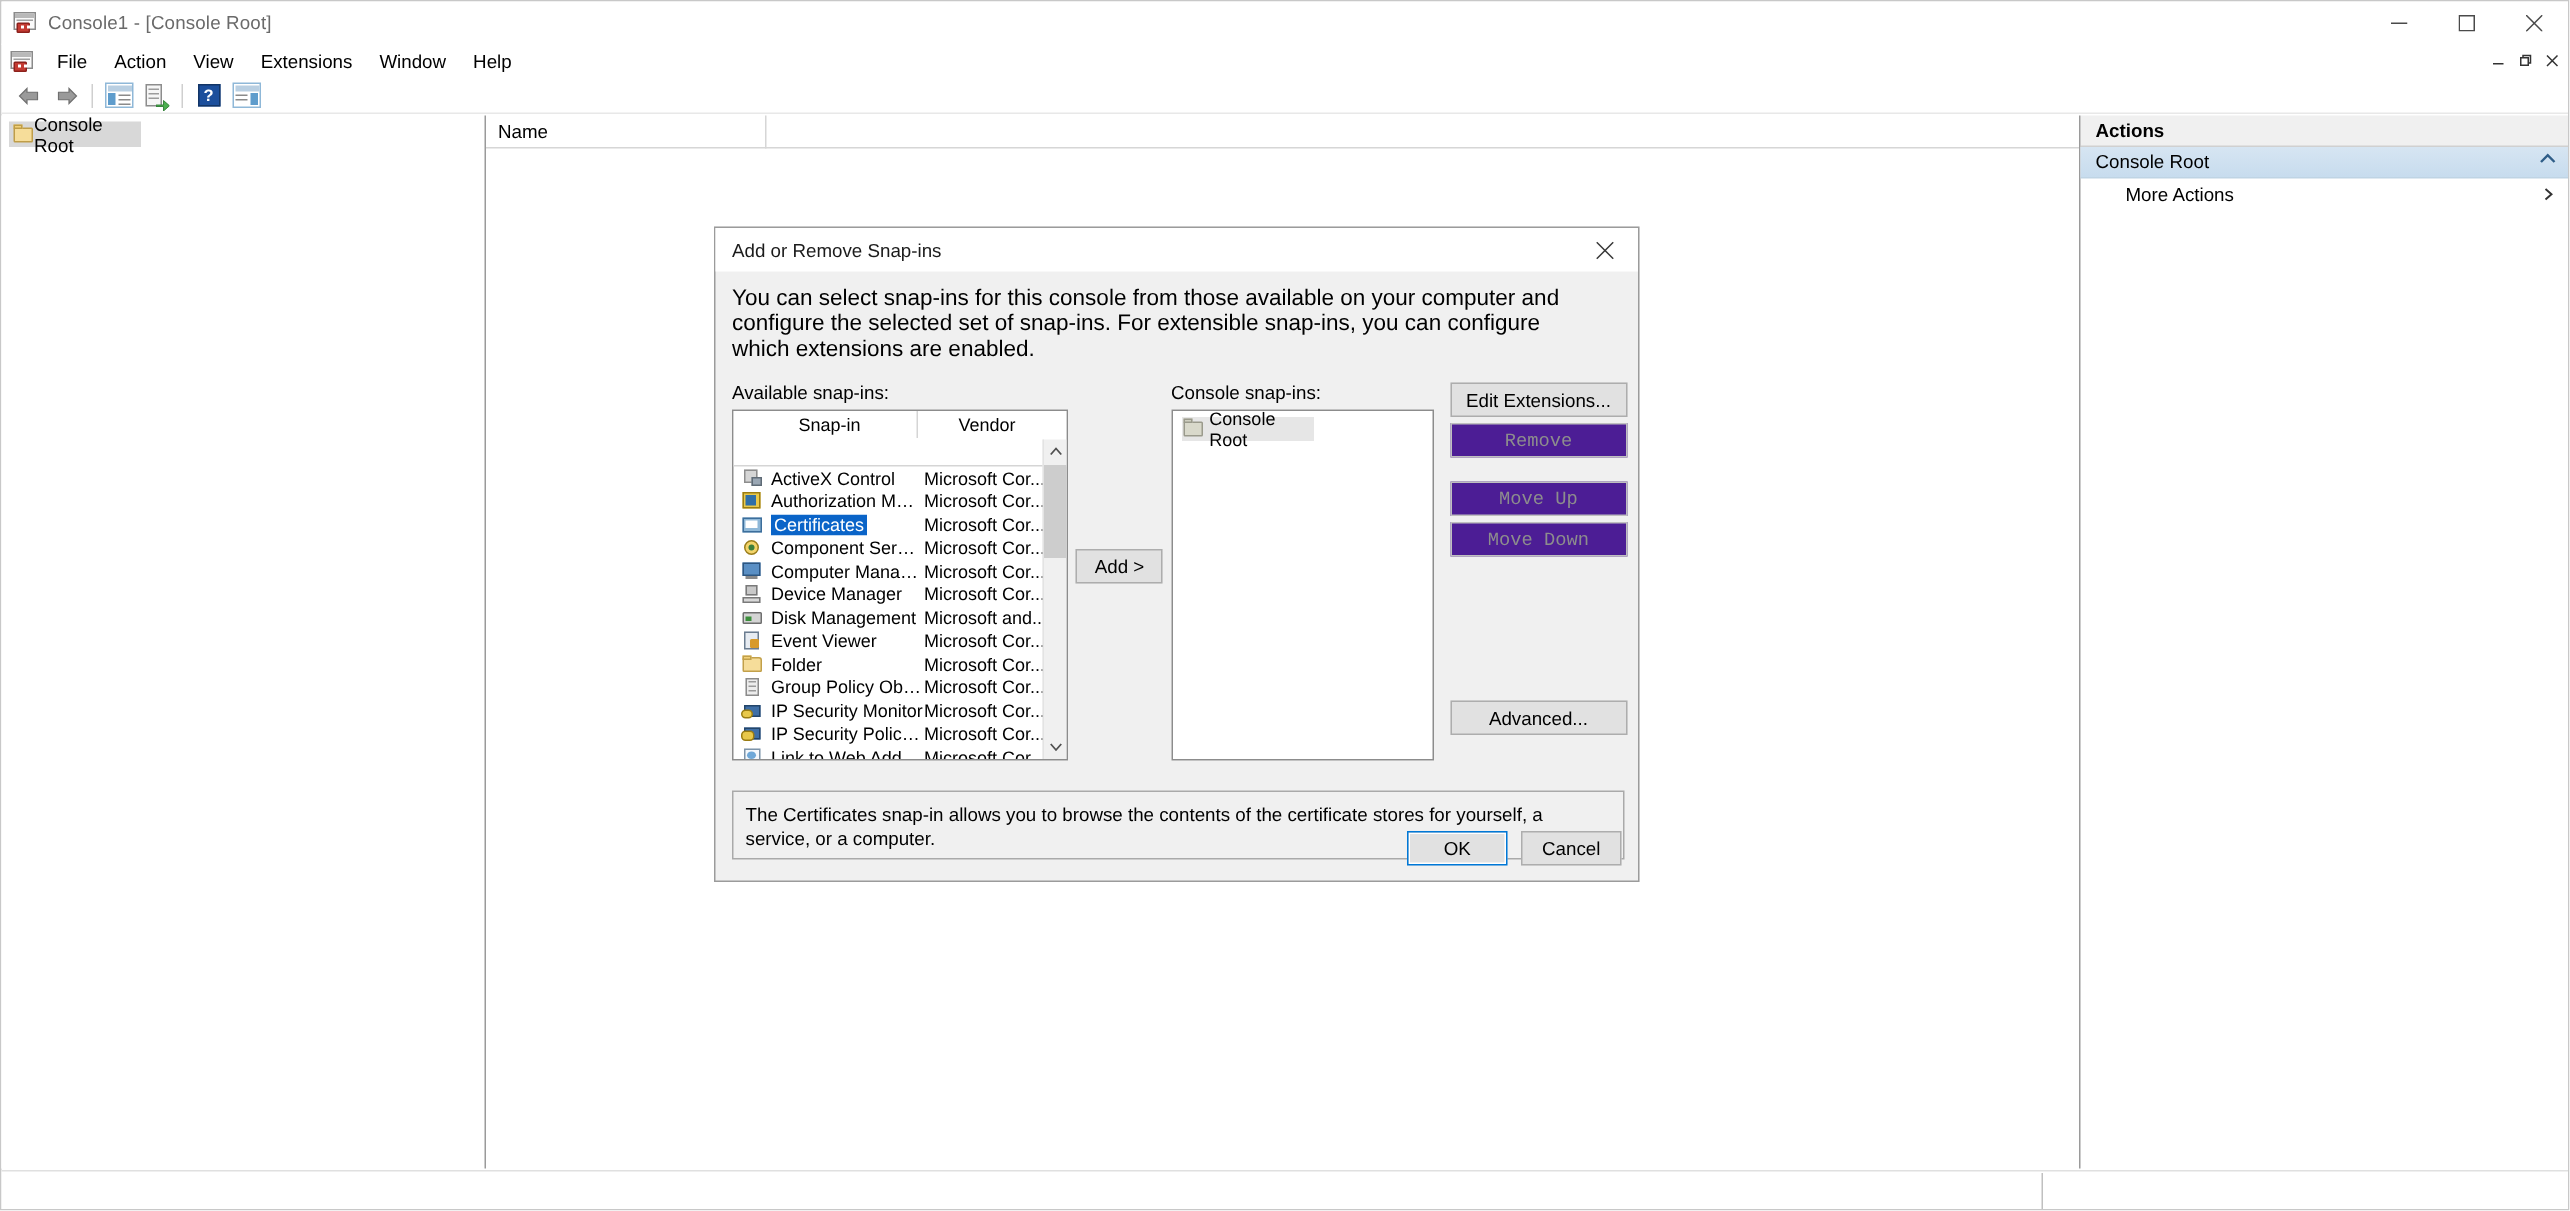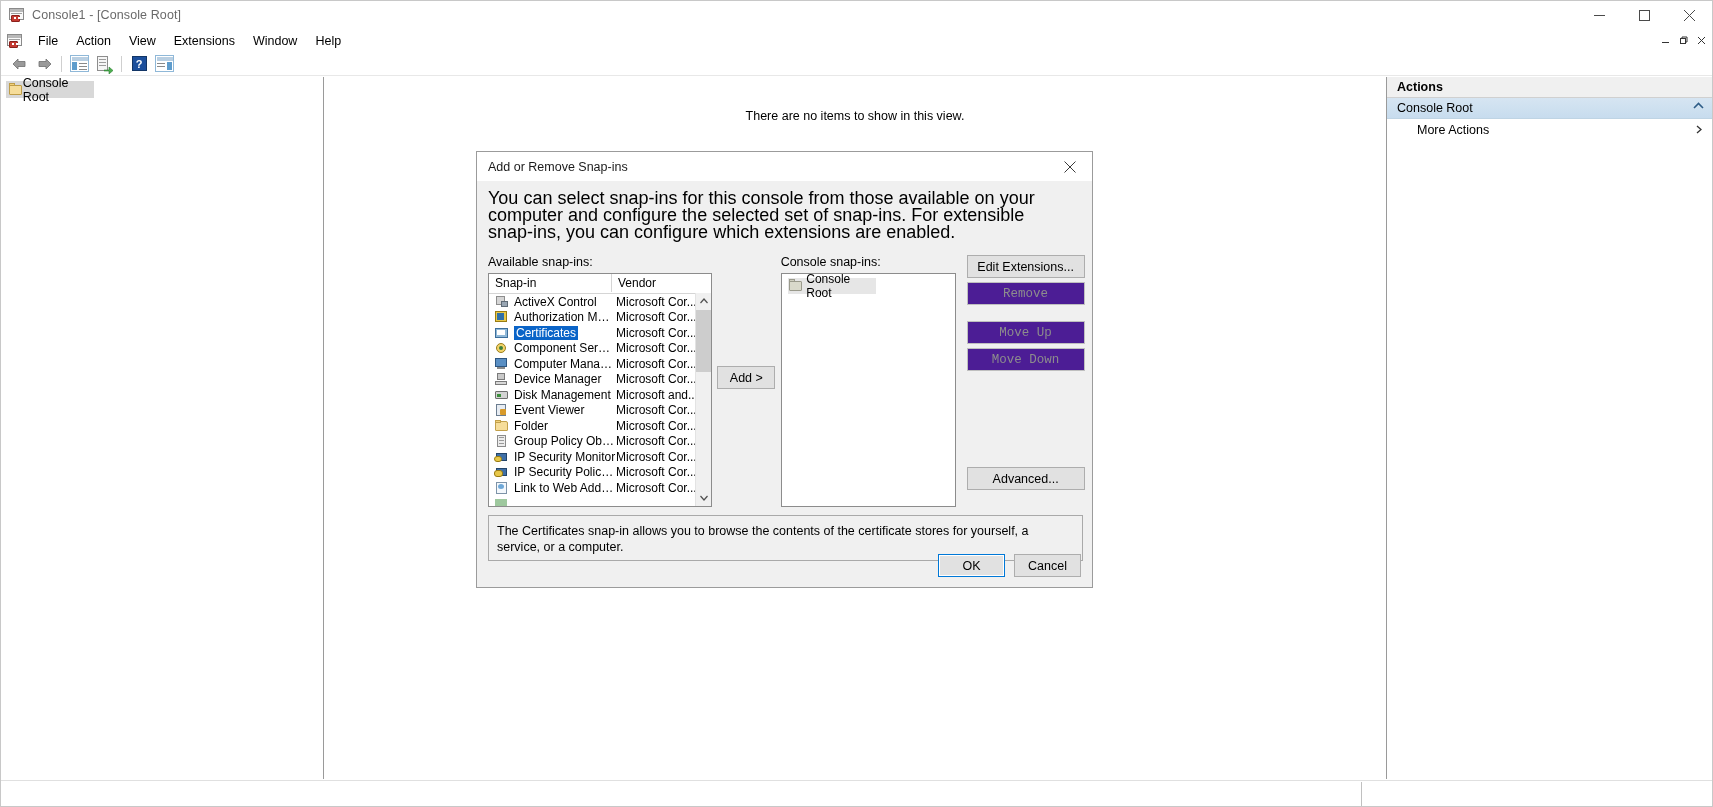--- a/index.html
+++ b/index.html
@@ -286,21 +286,21 @@
   }
   .dlg-close {
     position: absolute; right: 0; top: 0;
     width: 45px; height: 29px;
     display: flex; align-items: center; justify-content: center;
     color: #3a3a3a;
   }
 
   .dlg-body { padding: 9px 11px 0 11px; }
   .intro {
-    font-size: 18px;
+    font-size: 15px;
     line-height: 17px;
     width: 580px;
     margin-bottom: 14px;
   }
   .cols {
     display: flex;
     align-items: flex-start;
   }
   .col-label {
     font-size: 12.5px;
@@ -310,24 +310,25 @@
 
   .list-avail {
     width: 224px;
     height: 234px;
     background: #ffffff;
     border: 1px solid #8c8c8c;
     position: relative;
     overflow: hidden;
   }
   .lst-head {
-    height: 20px;
+    height: 37px;
     display: flex;
     border-bottom: 1px solid #d5d5d5;
     background: #ffffff;
+    text-align: center;
   }
   .lst-head .h {
     height: 18px; line-height: 18px;
     font-size: 12px;
     padding-left: 6px;
   }
   .lst-head .h1 { width: 123px; border-right: 1px solid #d5d5d5; }
   .lst-head .h2 { width: 86px; }
 
   .lst-rows { position: relative; }
@@ -440,21 +441,21 @@
   .b-up { top: 66px; }
   .b-down { top: 93px; }
   .b-adv { top: 212px; }
 
   .desc-label {
     font-size: 12.5px;
     margin-top: 13px;
     display: block;
   }
   .desc-box {
-    margin-top: 8px;
+    margin-top: 20px;
     width: 595px;
     height: 46px;
     background: #f0f0f0;
     border: 1px solid #a9a9a9;
     padding: 7px 8px;
     font-size: 12.5px;
     line-height: 16px;
   }
 
   .dlg-footer {
@@ -619,21 +620,23 @@
       <div class="tree-node">
         <span class="folder-ico">
             <span class="fb"></span>
             <span class="ft"></span>
           </span>
         <span class="lbl">Console Root</span>
       </div>
     </div>
 
     <div class="pane-main">
-      <div class="empty-msg">There are no items to show in this view.</div>
+      <div class="col-header">
+        <div class="col-cell">Name</div>
+      </div>
     </div>
 
     <div class="pane-actions">
       <div class="actions-header">Actions</div>
       <div class="actions-group">
         <span>Console Root</span>
         <span class="chev">
           <svg width="11" height="8" viewBox="0 0 11 8">
               <path d="M1 6 L5.5 1.5 L10 6" stroke="#2f5d87" stroke-width="1.6" fill="none"></path>
             </svg>

